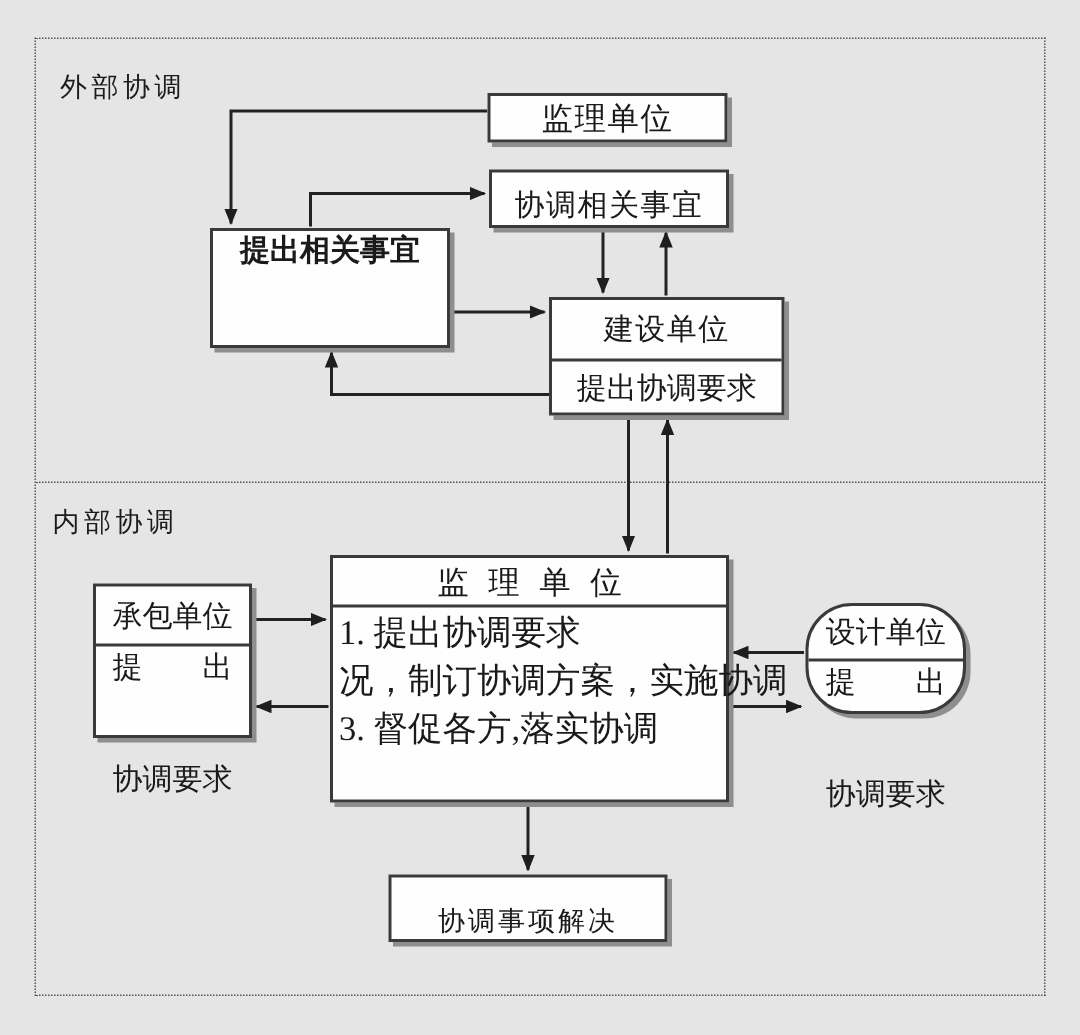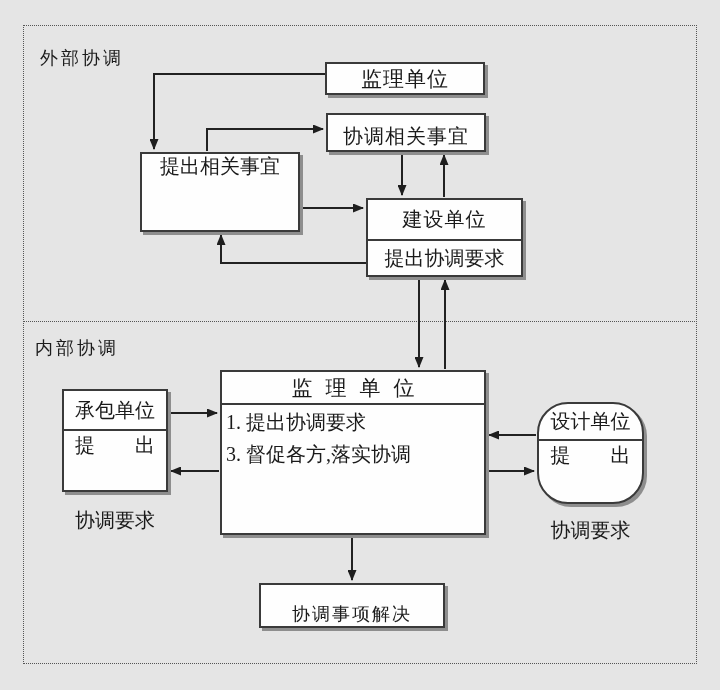--- a/index.html
+++ b/index.html
@@ -27,35 +27,35 @@
   }
   .box-split{display:block;padding:0;}
   .cell{display:flex;align-items:center;justify-content:center;box-sizing:border-box;}
   .cell+.cell{border-top:2px solid #3a3a3a;}
   .cell-col{flex-direction:column;}
 
   #box-supervision-top{left:325px;top:62px;width:160px;height:33px;font-size:21px;letter-spacing:1px;}
   #box-coordinate{left:326px;top:113px;width:160px;height:39px;letter-spacing:1px;}
   #box-government{left:140px;top:152px;width:160px;height:80px;}
   #box-government .cell-title{height:41px;}
-  #box-government .cell-sub{height:24px;}
+  #box-government .cell-sub{height:24px;font-weight:bold;}
   #box-construction{left:366px;top:198px;width:157px;height:79px;}
   #box-construction .cell-title{height:39px;letter-spacing:1px;}
   #box-construction .cell-sub{height:36px;}
   #box-main{left:220px;top:370px;width:266px;height:165px;}
   #box-main .cell-title{height:31px;font-size:21px;letter-spacing:13px;text-indent:13px;}
   #box-main .main-body{
     height:130px;padding:1px 2px 0 4px;box-sizing:border-box;
-    font-size:20px;line-height:32px;text-align:left;border-top:2px solid #3a3a3a;
+    font-size:23px;line-height:32px;text-align:left;border-top:2px solid #3a3a3a;
   }
   .main-line{white-space:nowrap;}
   #box-contractor{left:62px;top:389px;width:106px;height:103px;}
   #box-contractor .cell-title{height:38px;}
   #box-contractor .cell-sub{height:61px;line-height:31px;}
-  #box-designer{left:537px;top:402px;width:107px;height:102px;border-radius:31px;}
+  #box-designer{left:537px;top:402px;width:107px;height:74px;border-radius:31px;}
   #box-designer .cell-title{height:35px;}
   #box-designer .cell-sub{height:62px;line-height:31px;}
   #box-resolved{left:259px;top:583px;width:186px;height:45px;font-size:18px;letter-spacing:2px;}
   .sub-line{white-space:pre;margin-top:44px;}
 </style>
 </head>
 <body>
 
 <div id="canvas">
 
@@ -100,20 +100,21 @@
 
   <div class="box box-split" id="box-construction">
     <div class="cell cell-title">建设单位</div>
     <div class="cell cell-sub">提出协调要求</div>
   </div>
 
   <div class="box box-split" id="box-main">
     <div class="cell cell-title">监理单位</div>
     <div class="main-body">
       <div class="main-line">1. 提出协调要求</div>
+      <div class="main-line">况，制订协调方案，实施协调</div>
       <div class="main-line">3. 督促各方,落实协调</div>
     </div>
   </div>
 
   <div class="box box-split" id="box-contractor">
     <div class="cell cell-title">承包单位</div>
     <div class="cell cell-sub cell-col">
       <div class="sub-line">提　　出</div>
       <div class="sub-line">协调要求</div>
     </div>

